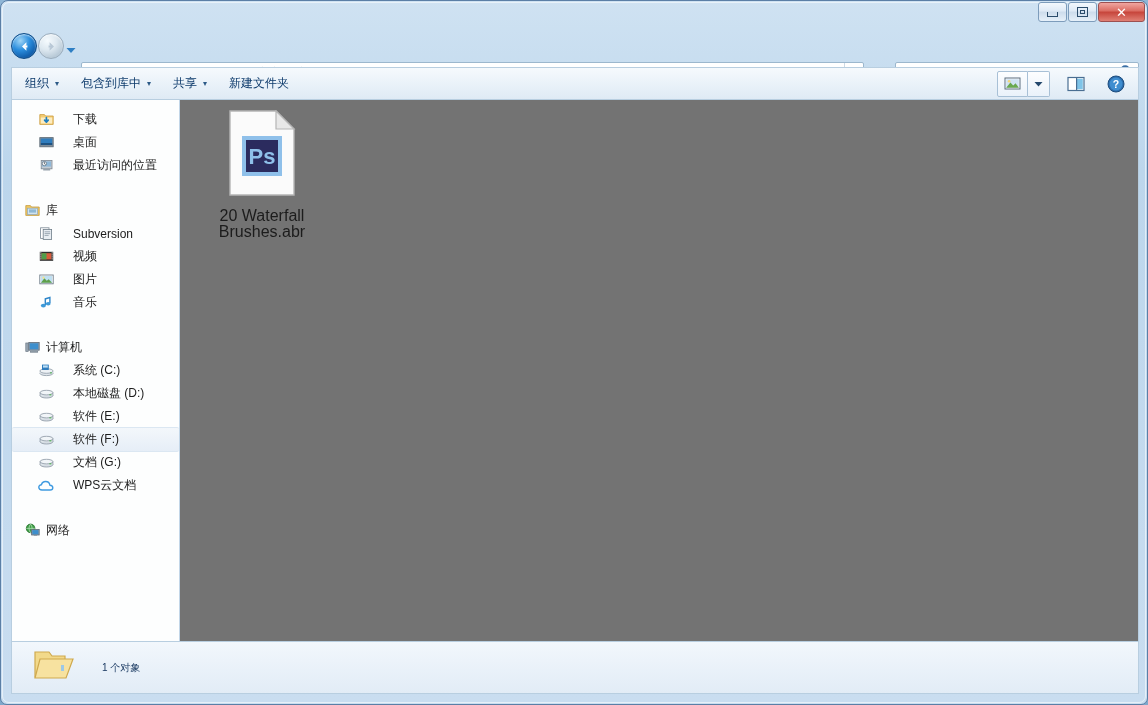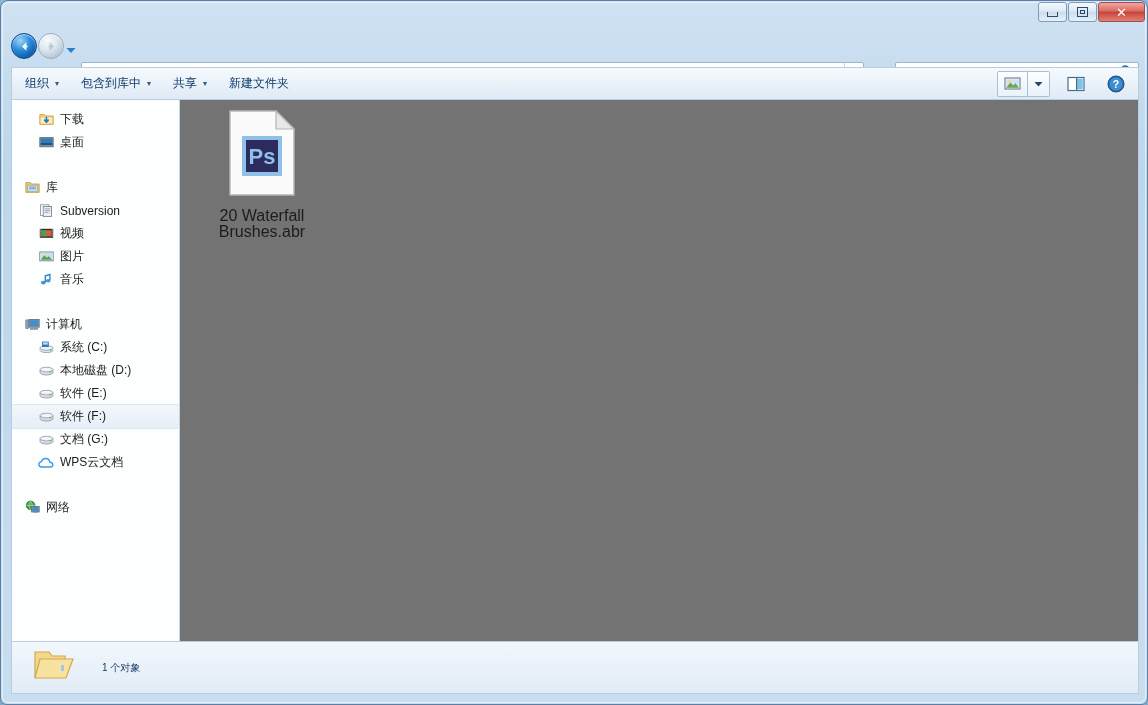--- a/index.html
+++ b/index.html
@@ -294,21 +294,21 @@
   .sb-row {
     display: flex;
     align-items: center;
     height: 23px;
     padding-left: 12px;
     font-size: 12px;
     color: #1c1c1c;
     cursor: default;
     position: relative;
   }
-  .sb-row.child { padding-left: 26px; }
+  .sb-row.child { padding-left: 26px; gap: 13px; }
   .sb-row.selected {
     background: linear-gradient(180deg, #f3f7fb 0%, #e6eef7 100%);
     border-top: 1px solid #dbe7f2;
     border-bottom: 1px solid #dbe7f2;
     margin: -1px 0;
     border-radius: 2px;
   }
   .sb-icon {
     width: 16px; height: 16px;
     margin-right: 6px;
@@ -520,20 +520,32 @@
         </div>
         <div class="sb-row child">
           <span class="sb-icon">
             <svg width="15" height="15" viewBox="0 0 15 15" aria-hidden="true">
               <rect x="0.8" y="2.6" width="13.4" height="9.2" fill="#7f8d99" stroke="#5d6a75" stroke-width="0.8"></rect>
               <rect x="1.8" y="3.5" width="11.4" height="6.4" fill="#2f7dbe"></rect>
               <rect x="1.8" y="8.1" width="11.4" height="1.8" fill="#1c4f7d"></rect>
             </svg>
           </span>
           <span class="sb-label">桌面</span>
+        </div>
+        <div class="sb-row child">
+          <span class="sb-icon">
+            <svg width="15" height="15" viewBox="0 0 15 15" aria-hidden="true">
+              <rect x="2.2" y="2.4" width="10.8" height="8.4" fill="#c5ccd3" stroke="#7d8893" stroke-width="0.8"></rect>
+              <rect x="3.2" y="3.4" width="8.8" height="5.2" fill="#8fb8d8"></rect>
+              <rect x="4.2" y="11.0" width="7" height="1.5" fill="#97a2ac"></rect>
+              <circle cx="5.4" cy="5.6" r="2.1" fill="#ffffff" stroke="#5b6a78" stroke-width="0.7"></circle>
+              <path d="M5.4 4.2 L5.4 5.7 L6.5 6.3" stroke="#32414f" stroke-width="0.8" fill="none"></path>
+            </svg>
+          </span>
+          <span class="sb-label">最近访问的位置</span>
         </div>
       </div>
 
       <div class="sb-group" style="margin-top:22px;">
         <div class="sb-row">
           <span class="sb-icon">
             <svg width="15" height="15" viewBox="0 0 15 15" aria-hidden="true">
               <path d="M0.8 2.6 L5.4 2.6 L6.6 4.0 L14.2 4.0 L14.2 12.4 L0.8 12.4 Z" fill="#f0c864" stroke="#c49a3c" stroke-width="0.8"></path>
               <rect x="2.4" y="5.2" width="10.2" height="6.2" fill="#cfe3f0" stroke="#8fa8bb" stroke-width="0.7"></rect>
               <rect x="4.0" y="6.4" width="7" height="3.2" fill="#8fb8d4"></rect>

